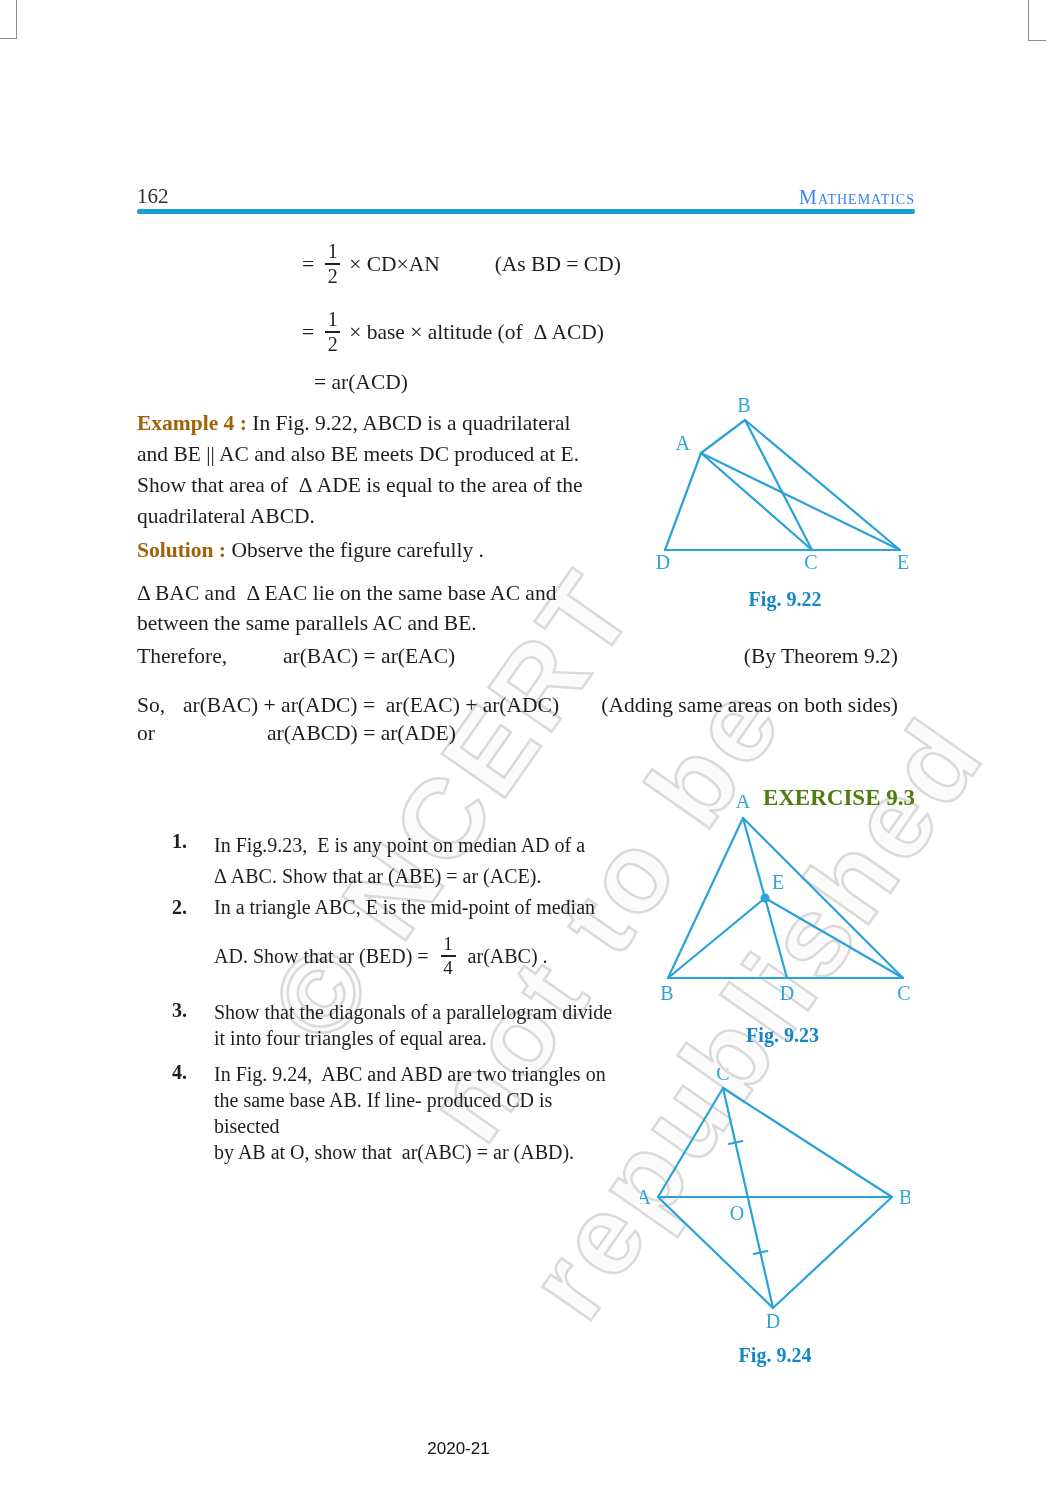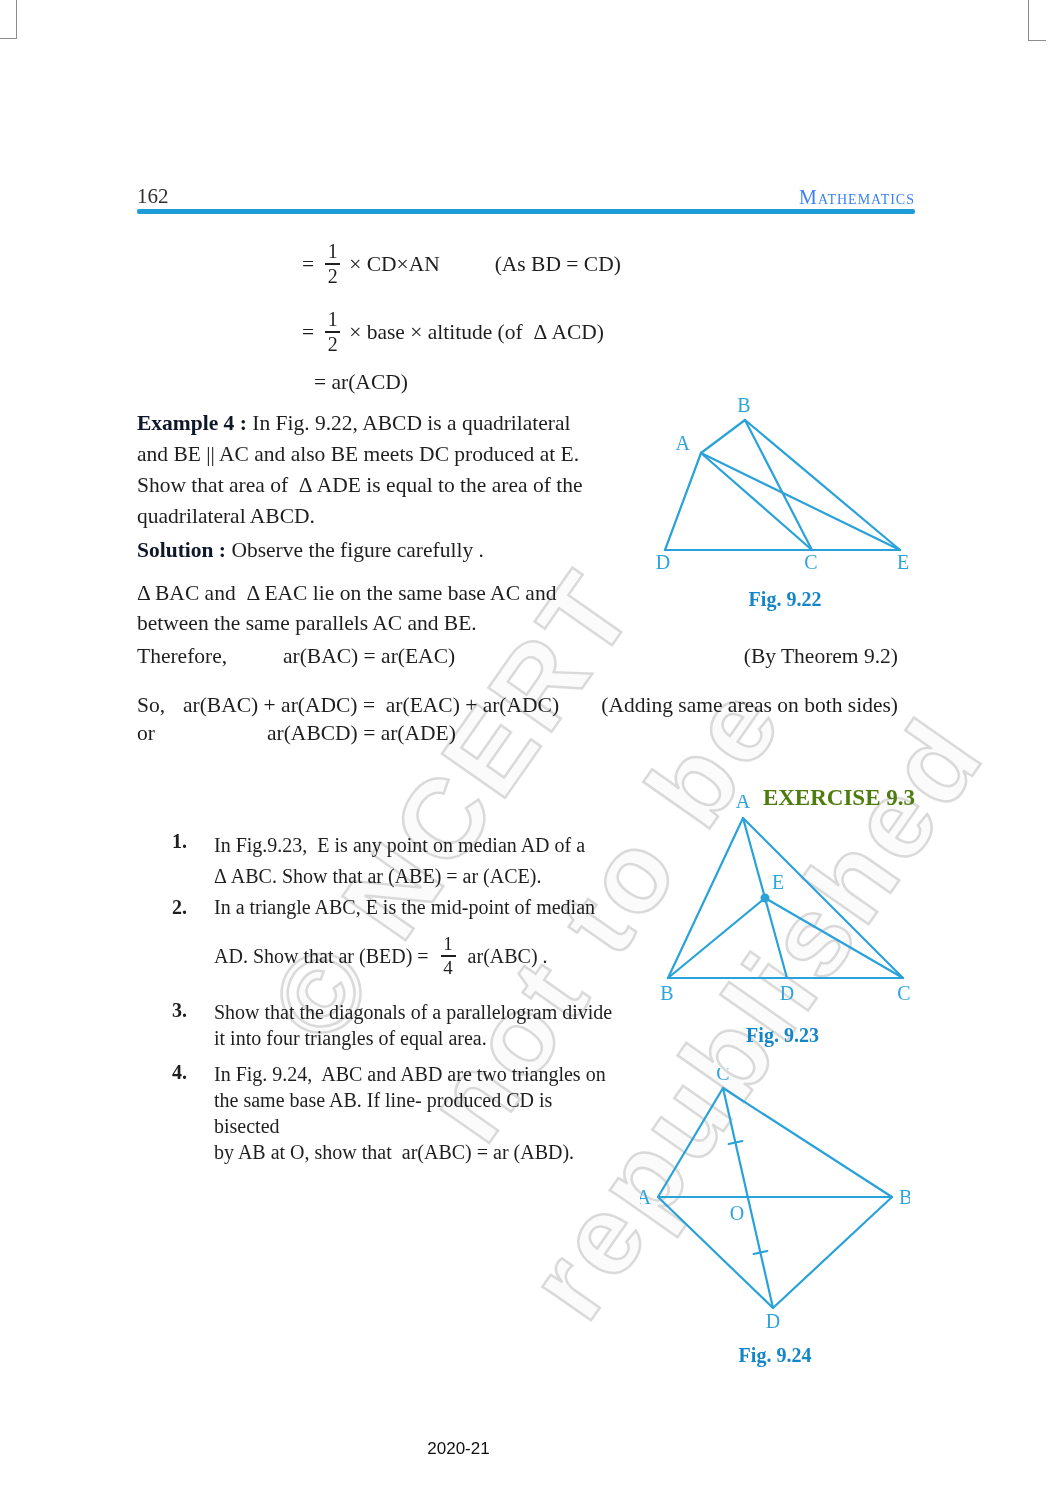--- a/index.html
+++ b/index.html
@@ -23,21 +23,21 @@
         font-size:20px;line-height:23px;margin:0 9px 0 11px;}
   .frac .bar{width:15px;height:2px;background:#1e1e1e;}
   #eq1{left:302px;top:240px;}
   #eq2{left:302px;top:308px;}
   #eq3{left:314px;top:370px;font-size:21.5px;}
   .eqnote{margin-left:55px;}
 
   
   .body-line{font-size:21.5px;line-height:31px;}
   #example-block{left:137px;top:408px;width:492px;}
-  .lead-blue{color:#0f172a;font-weight:bold;}
+  .lead-blue{color:#a16207;font-weight:bold;}
   #solution-line{left:137px;top:538px;font-size:21.5px;}
   #para2{left:137px;top:578px;width:492px;}
   #para2 .body-line{line-height:30px;}
 
   
   .drow{left:0;width:1033px;height:24px;font-size:21.5px;}
   .drow .lead{position:absolute;left:137px;}
   .drow .note{position:absolute;right:135px;}
   #drow1{top:644px;} #drow1 .eq{position:absolute;left:283px;}
   #drow2{top:693px;} #drow2 .eq{position:absolute;left:183px;}

